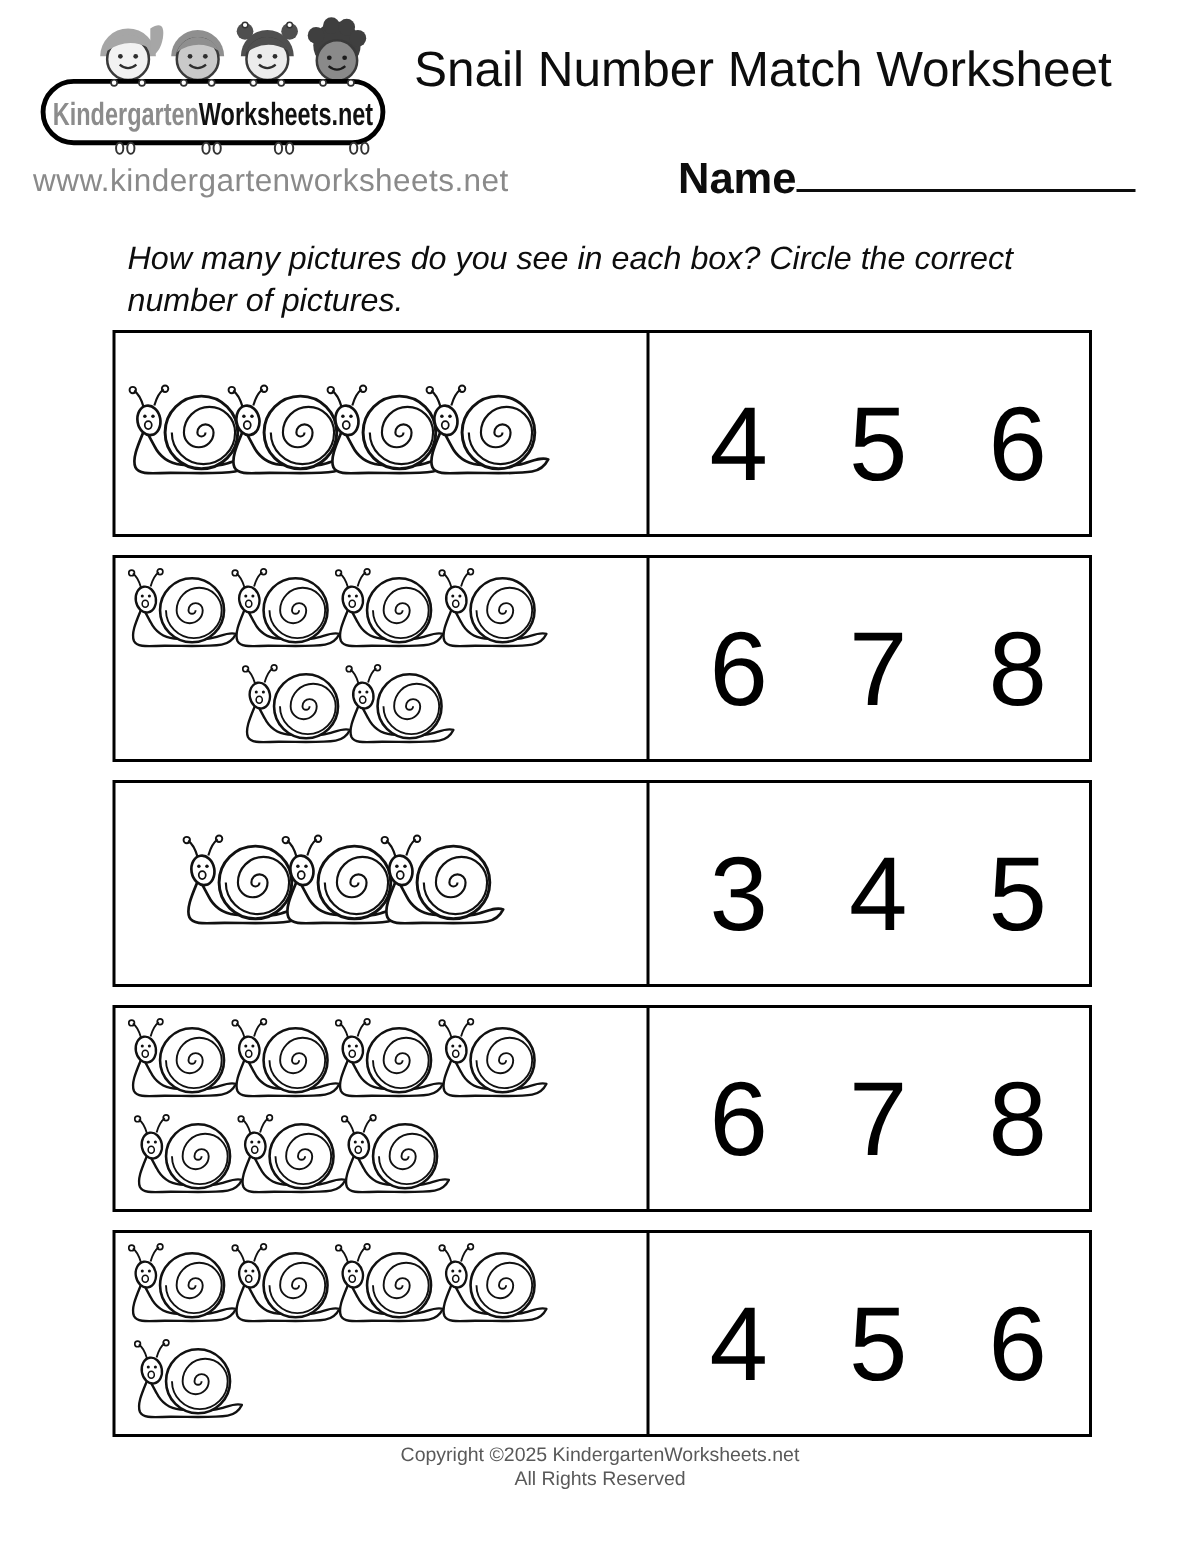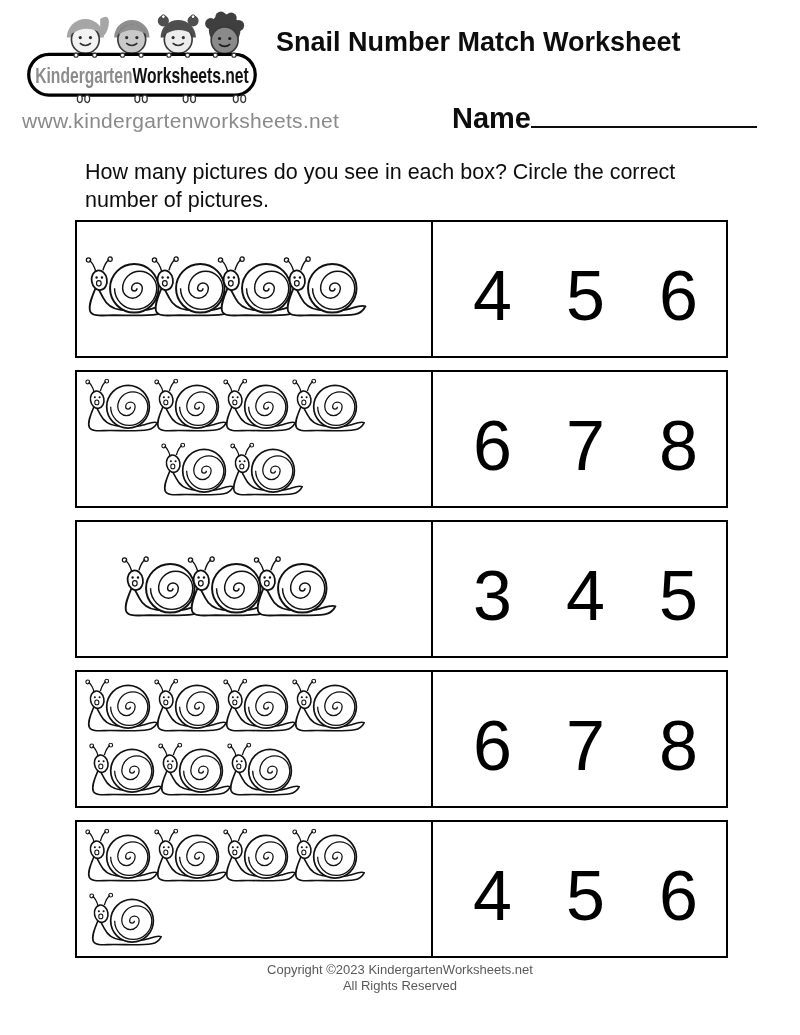--- a/index.html
+++ b/index.html
@@ -5,27 +5,27 @@
   * { margin:0; padding:0; box-sizing:border-box; }
   html,body { background:#fff; }
   .page {
     position:relative; width:800px; height:1035px; margin:0 auto;
     background:#fff; overflow:hidden;
     font-family:"Liberation Sans", sans-serif; color:#111;
   }
   
   .logo-svg { position:absolute; left:18px; top:6px; width:248px; height:104px; }
   .website  { position:absolute; left:22px; top:109px; font-size:21px; color:#8a8a8a; letter-spacing:.3px; }
-  .title    { position:absolute; left:276px; top:27px; font-size:27px; font-weight:700; color:#0d0d0d; white-space:nowrap; }
+  .title    { position:absolute; left:276px; top:27px; font-size:33px; font-weight:400; color:#0d0d0d; white-space:nowrap; }
   .name-row { position:absolute; left:452px; top:98px; font-size:29px; color:#0d0d0d; white-space:nowrap;font-weight:bold; }
   .name-line{ display:inline-block; width:226px; height:1.05em; border-bottom:2.5px solid #0d0d0d; }
   
   .instructions {
     position:absolute; left:85px; top:158px; width:655px;
-    font-size:21.5px; line-height:1.32; color:#0d0d0d;
+    font-size:21.5px; line-height:1.32; color:#0d0d0d;font-style:italic;
   }
   
   .worksheet { position:absolute; left:75px; top:220px; width:653px; }
   .ws-row { display:flex; height:138px; margin-bottom:12px; border:2px solid #000; background:#fff; }
   .snail-cell { width:356px; border-right:2px solid #000; display:flex; flex-direction:column; padding:4px 0 0 6px; overflow:hidden; }
   .snail-cell.single { justify-content:center; }
   .snail-line { display:flex; align-items:flex-end; }
   .snail-cell.double .snail-line { height:64px; }
   .snail-cell.double .snail { height:62px; margin-right:-10px; }
   .snail-cell.single .snail { height:70px; margin-right:-24px; }
@@ -288,17 +288,17 @@
         </div>
     <div class="num-cell">
           <span class="num">4</span>
           <span class="num">5</span>
           <span class="num">6</span>
         </div>
   </div>
 </div>
 
   <div class="footer">
-    <div>Copyright ©2023 KindergartenWorksheets.net</div>
+    <div>Copyright ©2025 KindergartenWorksheets.net</div>
     <div>All Rights Reserved</div>
   </div>
 
 </div>
 
 </body></html>

